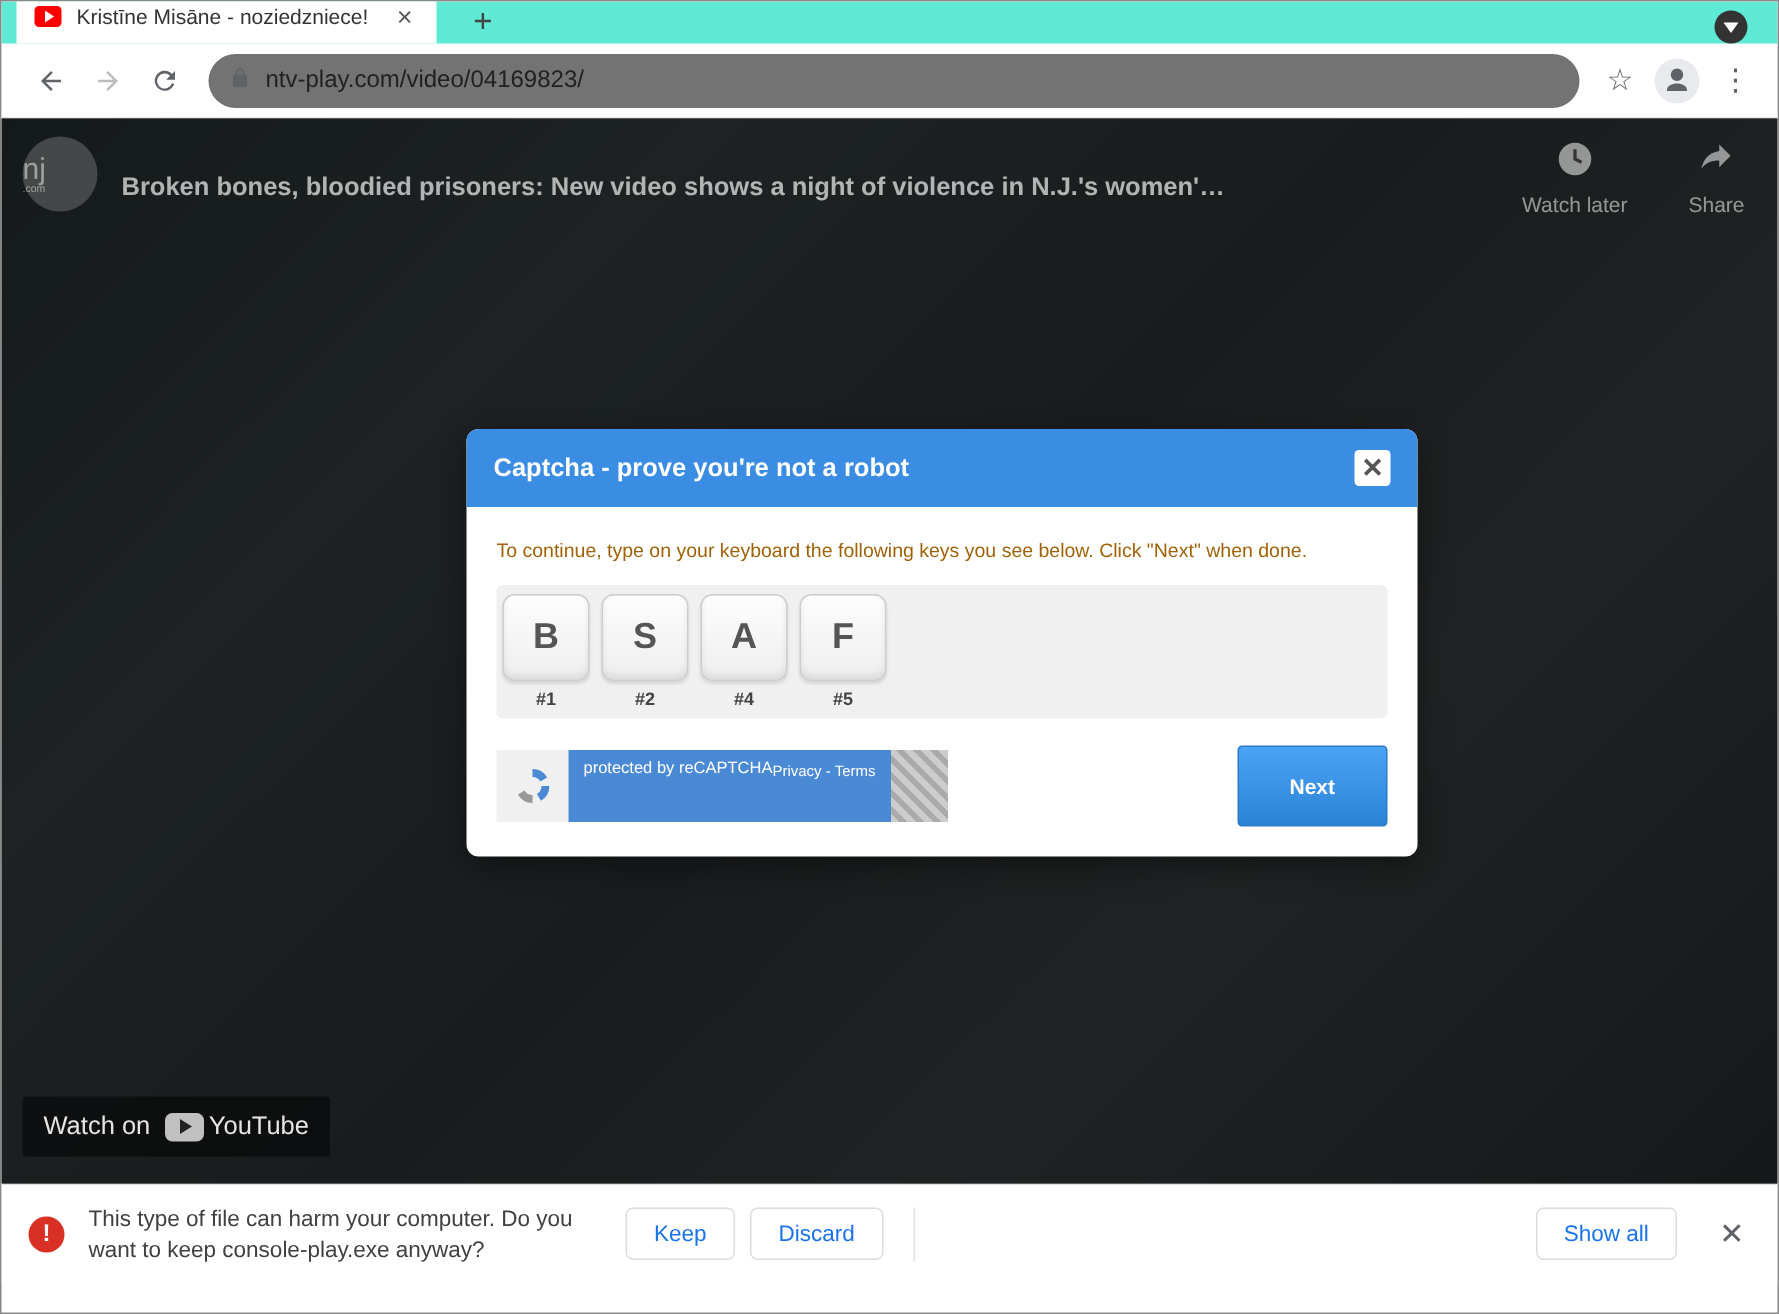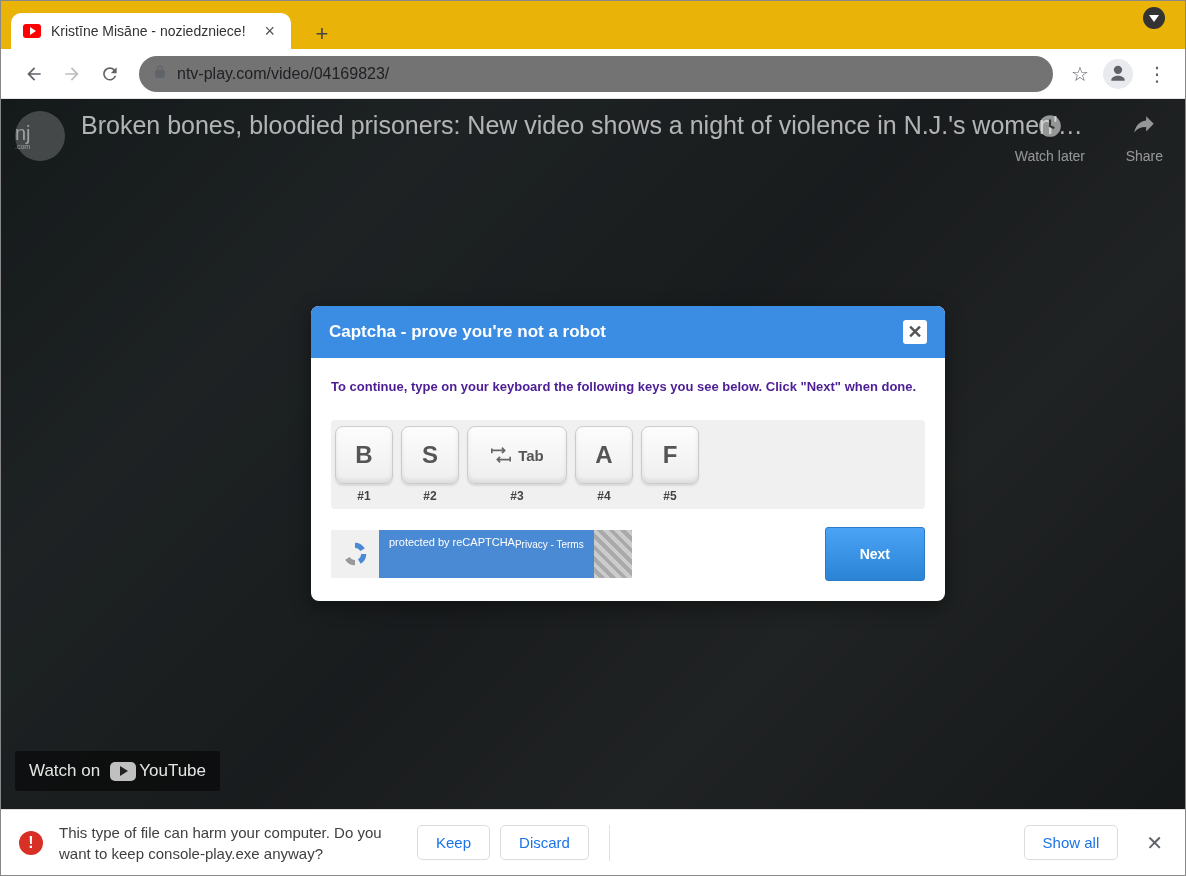--- a/index.html
+++ b/index.html
@@ -1,20 +1,20 @@
 <!DOCTYPE html>
 <html><head>
 <meta charset="utf-8">
 <style>
 *{margin:0;padding:0;box-sizing:border-box}
 body{font-family:Arial,Helvetica,sans-serif;background:#fff;width:1186px;height:876px;position:relative;overflow:hidden;border:1px solid #888}
 .winctrls{position:absolute;right:0;top:0;display:flex;background:#eee;border:1px solid #bbb}
 .winbtn{width:38px;height:18px;display:flex;align-items:center;justify-content:center;border-left:1px solid #ccc;color:#555;font-size:13px;cursor:default}
 .winbtn:first-child{border-left:none}
-.tabstrip{height:48px;background:#eab308;display:flex;align-items:flex-end;padding-left:10px;position:relative}
+.tabstrip{height:28px;background:#5eead4;display:flex;align-items:flex-end;padding-left:10px;position:relative}
 .tab{background:#fff;height:36px;width:280px;border-radius:10px 10px 0 0;display:flex;align-items:center;padding:0 12px;position:relative}
 .tab .favicon{width:18px;height:14px;background:#ff0000;border-radius:3px;display:flex;align-items:center;justify-content:center;margin-right:10px}
 .tab .favicon::after{content:"";border-left:6px solid #fff;border-top:4px solid transparent;border-bottom:4px solid transparent;margin-left:1px}
 .tab .title{font-size:14px;color:#333;flex:1;white-space:nowrap;overflow:hidden}
 .tab .closex{font-size:18px;color:#555;cursor:pointer;padding:2px 4px}
 .newtab{width:30px;height:30px;display:flex;align-items:center;justify-content:center;color:#444;font-size:22px;margin-left:16px;cursor:pointer}
 .chrome-minimap{position:absolute;right:20px;top:6px;width:22px;height:22px;border-radius:50%;background:#333;display:flex;align-items:center;justify-content:center}
 .chrome-minimap::after{content:"";border-top:7px solid #fff;border-left:5px solid transparent;border-right:5px solid transparent}
 .addrbar{height:50px;background:#fff;display:flex;align-items:center;padding:0 14px;border-bottom:1px solid #e5e5e5}
 .navicon{width:30px;height:30px;display:flex;align-items:center;justify-content:center;color:#5f6368;margin:0 4px;cursor:pointer;font-size:20px}
@@ -24,35 +24,35 @@
 .url{font-size:16px;color:#202124}
 .star{color:#5f6368;font-size:20px;margin-left:8px;cursor:pointer}
 .avatar{width:30px;height:30px;border-radius:50%;background:#e8eaed;display:flex;align-items:center;justify-content:center;margin-left:14px;color:#5f6368;cursor:pointer}
 .menu{margin-left:10px;color:#5f6368;font-size:20px;cursor:pointer;padding:4px}
 .content{position:relative;height:710px;background:#000;overflow:hidden}
 .videobg{position:absolute;inset:0;background:linear-gradient(135deg,#2a3a3e 0%,#4a5a5e 25%,#3a4448 50%,#525c5e 70%,#2e383c 100%);filter:brightness(0.5) contrast(0.9)}
 .vidoverlay{position:absolute;inset:0;background:rgba(0,0,0,0.35)}
 .njlogo{position:absolute;left:14px;top:12px;width:50px;height:50px;border-radius:50%;background:rgba(180,180,180,0.3);display:flex;flex-direction:column;align-items:flex-start;justify-content:center;color:rgba(220,220,220,0.6);font-weight:normal}
 .njlogo .nj{font-size:20px;line-height:1}
 .njlogo .com{font-size:7px}
-.vidtitle{position:absolute;left:80px;top:12px;color:rgba(230,230,230,0.75);font-size:25px;font-weight:400;white-space:nowrap}
+.vidtitle{position:absolute;left:80px;top:36px;color:rgba(230,230,230,0.75);font-size:17px;font-weight:700;white-space:nowrap}
 .vidact{position:absolute;top:14px;display:flex;flex-direction:column;align-items:center;color:rgba(230,230,230,0.6);font-size:14px;cursor:pointer}
 .vidact.later{right:100px}
 .vidact.share{right:22px}
 .vidact .icn{font-size:26px;margin-bottom:2px}
 .watchon{position:absolute;left:14px;bottom:18px;background:rgba(0,0,0,0.5);color:#e5e5e5;padding:10px 14px;display:flex;align-items:center;font-size:17px;border-radius:2px;cursor:pointer}
 .watchon .ytlogo{margin-left:10px;display:flex;align-items:center}
 .watchon .ytbox{width:26px;height:19px;background:#c0c0c0;border-radius:5px;display:flex;align-items:center;justify-content:center;margin-right:3px}
 .watchon .ytbox::after{content:"";border-left:8px solid #222;border-top:5px solid transparent;border-bottom:5px solid transparent;margin-left:2px}
 .captcha{position:absolute;left:310px;top:207px;width:634px;background:#fff;border-radius:8px;box-shadow:0 6px 20px rgba(0,0,0,0.4);overflow:hidden}
 .chdr{background:#3b8de3;color:#fff;padding:14px 18px;display:flex;align-items:center;justify-content:space-between}
 .chdr .ttl{font-size:17px;font-weight:bold}
 .chdr .cx{width:24px;height:24px;background:#fff;color:#555;display:flex;align-items:center;justify-content:center;font-weight:bold;font-size:18px;border-radius:3px;cursor:pointer}
 .cbody{padding:20px}
-.instr{font-size:13px;font-weight:bold;color:#4c1d95;line-height:1.4;margin-bottom:24px}
+.instr{font-size:13px;font-weight:normal;color:#a16207;line-height:1.4;margin-bottom:14px}
 .keys{display:flex;gap:8px;background:#f0f0f0;padding:6px 4px;border-radius:4px}
 .keywrap{display:flex;flex-direction:column;align-items:center}
 .key{height:58px;min-width:58px;background:linear-gradient(180deg,#fdfdfd 0%,#eee 100%);border:1px solid #ccc;border-radius:8px;display:flex;align-items:center;justify-content:center;font-size:24px;font-weight:bold;color:#555;box-shadow:inset 0 -3px 4px rgba(0,0,0,0.08),0 2px 2px rgba(0,0,0,0.1);padding:0 10px}
 .key.sp{font-size:15px;font-weight:bold;gap:6px}
 .key.sp svg{width:22px;height:18px}
 .key.wide{min-width:100px}
 .klabel{font-size:12px;font-weight:bold;color:#444;margin-top:5px}
 .cfoot{display:flex;align-items:center;justify-content:space-between;margin-top:18px}
 .recap{display:flex;align-items:stretch;height:48px}
 .recap .logo{width:48px;background:#f0f0f0;display:flex;align-items:center;justify-content:center}
@@ -181,29 +181,20 @@
             </div>
           <div class="klabel">#1</div>
         </div>
         <div class="keywrap">
           <div class="key">
               <span>S</span>
             </div>
           <div class="klabel">#2</div>
         </div>
         <div class="keywrap">
-          <div class="key sp wide">
-            <svg viewBox="0 0 24 18">
-                <path d="M2 2v5M2 4h14m-3-3 3 3-3 3M22 16v-5M22 14H8m3 3-3-3 3-3" stroke="#666" stroke-width="1.8" fill="none"></path>
-              </svg>
-            <span>Tab</span>
-          </div>
-          <div class="klabel">#3</div>
-        </div>
-        <div class="keywrap">
           <div class="key">
               <span>A</span>
             </div>
           <div class="klabel">#4</div>
         </div>
         <div class="keywrap">
           <div class="key">
               <span>F</span>
             </div>
           <div class="klabel">#5</div>

